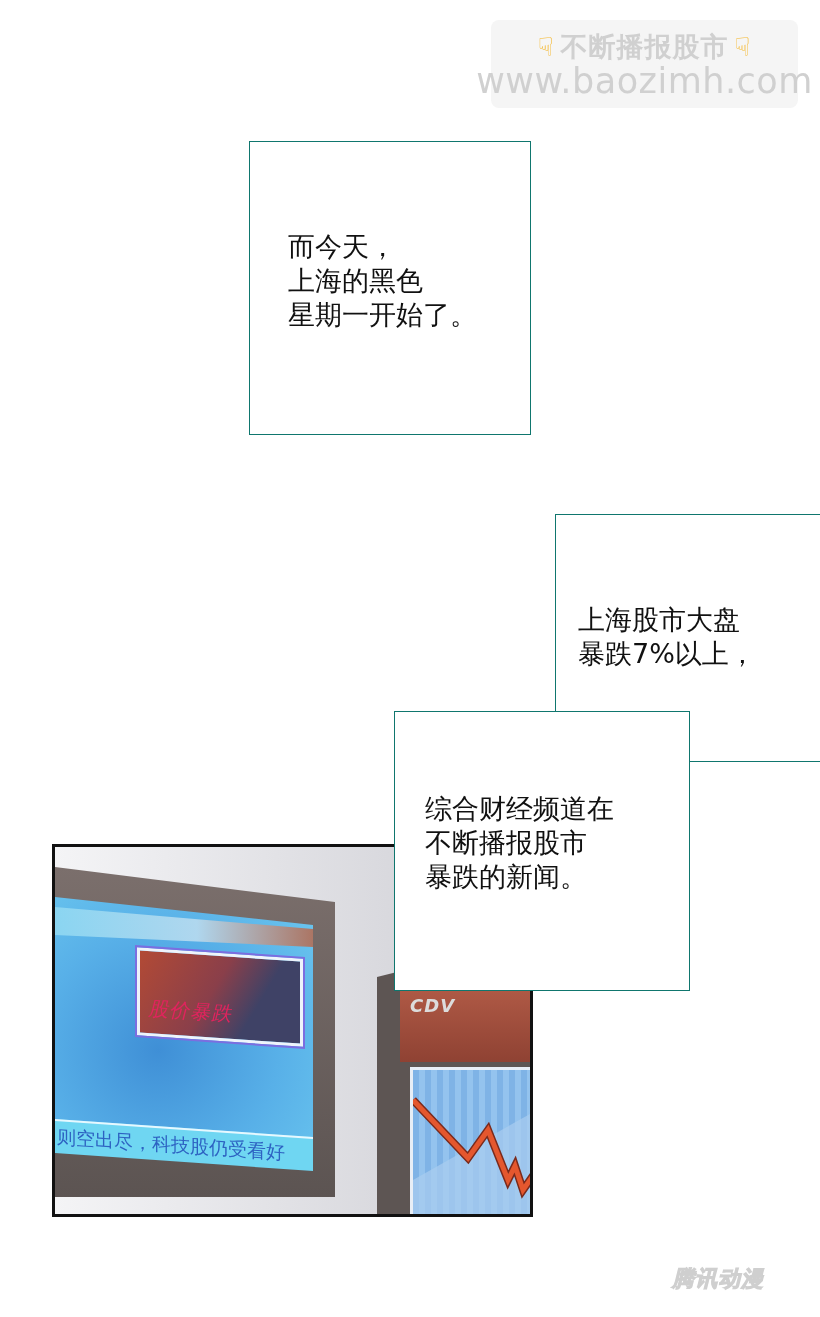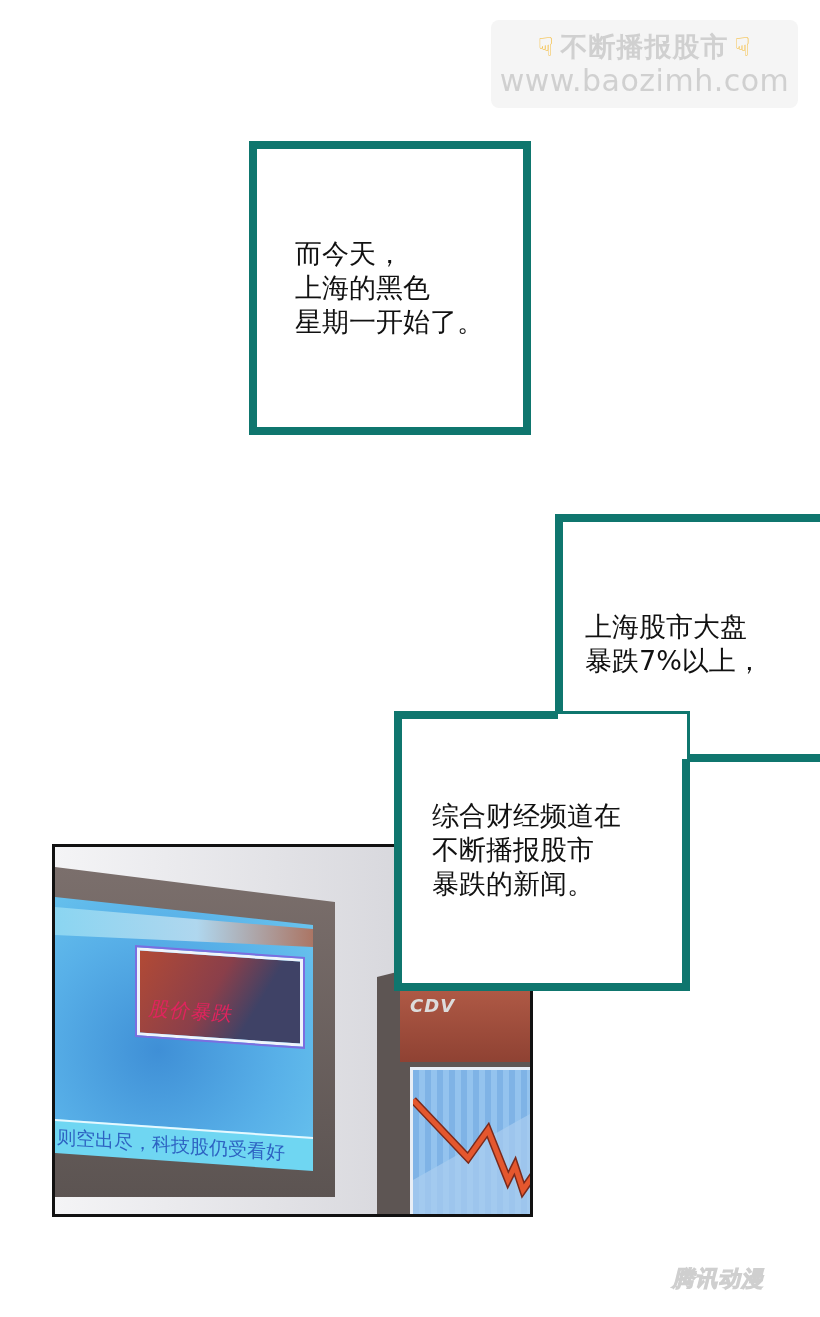--- a/index.html
+++ b/index.html
@@ -9,24 +9,24 @@
       font-family: "DejaVu Sans", "Liberation Sans", sans-serif;
     }
     .watermark {
       position: absolute; left: 491px; top: 20px; width: 307px; height: 88px;
       background: #f5f5f5; border-radius: 8px;
       display: flex; flex-direction: column; align-items: center; justify-content: center;
       color: #d0d0d0;
     }
     .wm-row1 { display: flex; align-items: center; gap: 6px; font-size: 27px; line-height: 34px; font-weight: bold; letter-spacing: 1px; }
     .wm-hand { font-size: 26px; color: #f5b82e; }
-    .wm-row2 { font-size: 30px; line-height: 34px; letter-spacing: 0.5px; text-align: center; }
+    .wm-row2 { font-size: 35px; line-height: 34px; letter-spacing: 0.5px; text-align: center; }
 
     .caption-box {
-      position: absolute; background: #fff; border: 8px solid #0f766e;
+      position: absolute; background: #fff; border: 1px solid #0f766e;
       box-sizing: border-box;
     }
     .caption-text {
       position: absolute; font-size: 27px; line-height: 34px; color: #111; white-space: pre;
     }
     #box1 { left: 249px; top: 141px; width: 282px; height: 294px; }
     #box1 .caption-text { left: 38px; top: 88px; }
 
     
     #box2 { left: 555px; top: 514px; width: 295px; height: 248px; z-index: 3; }

